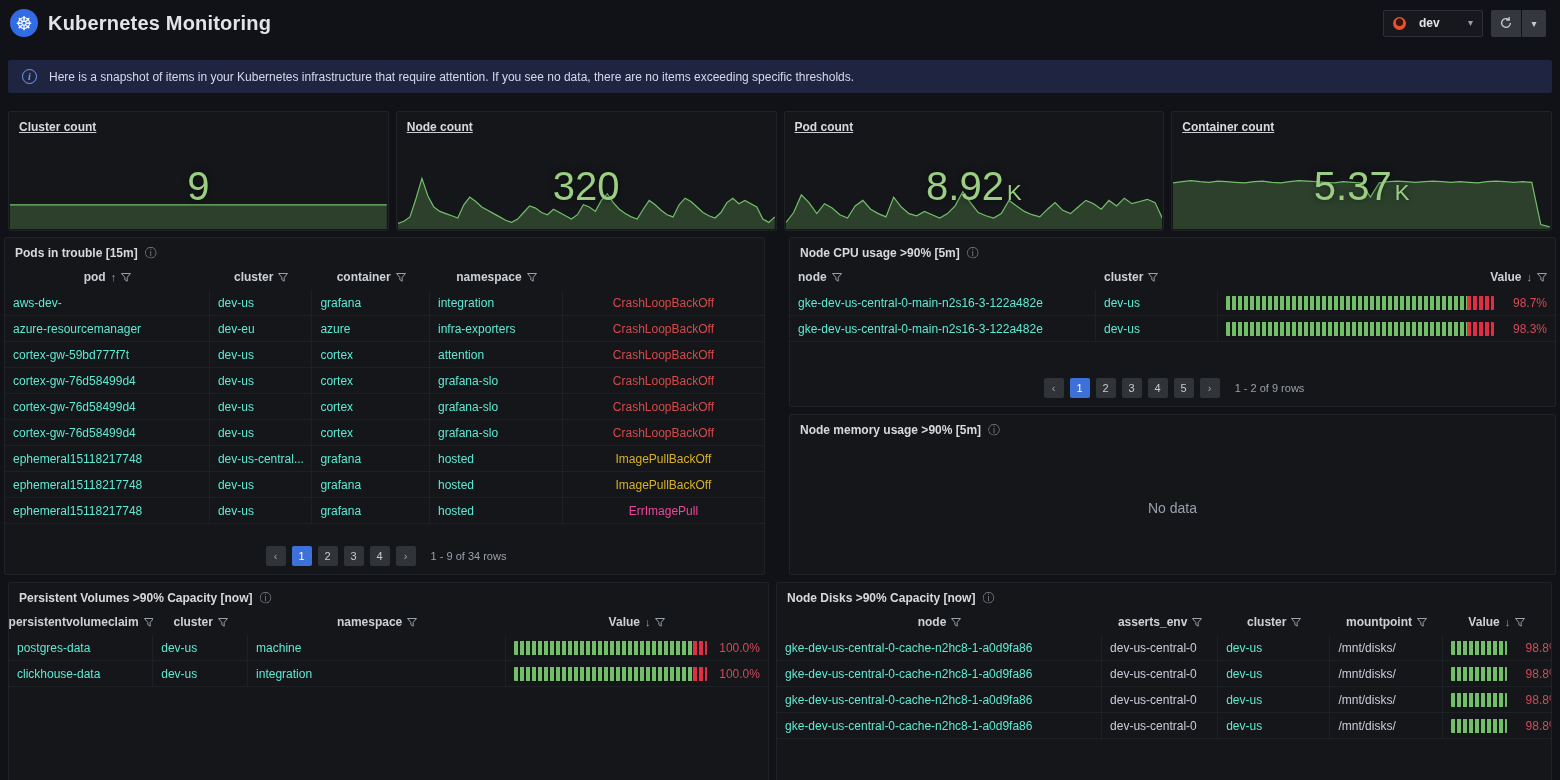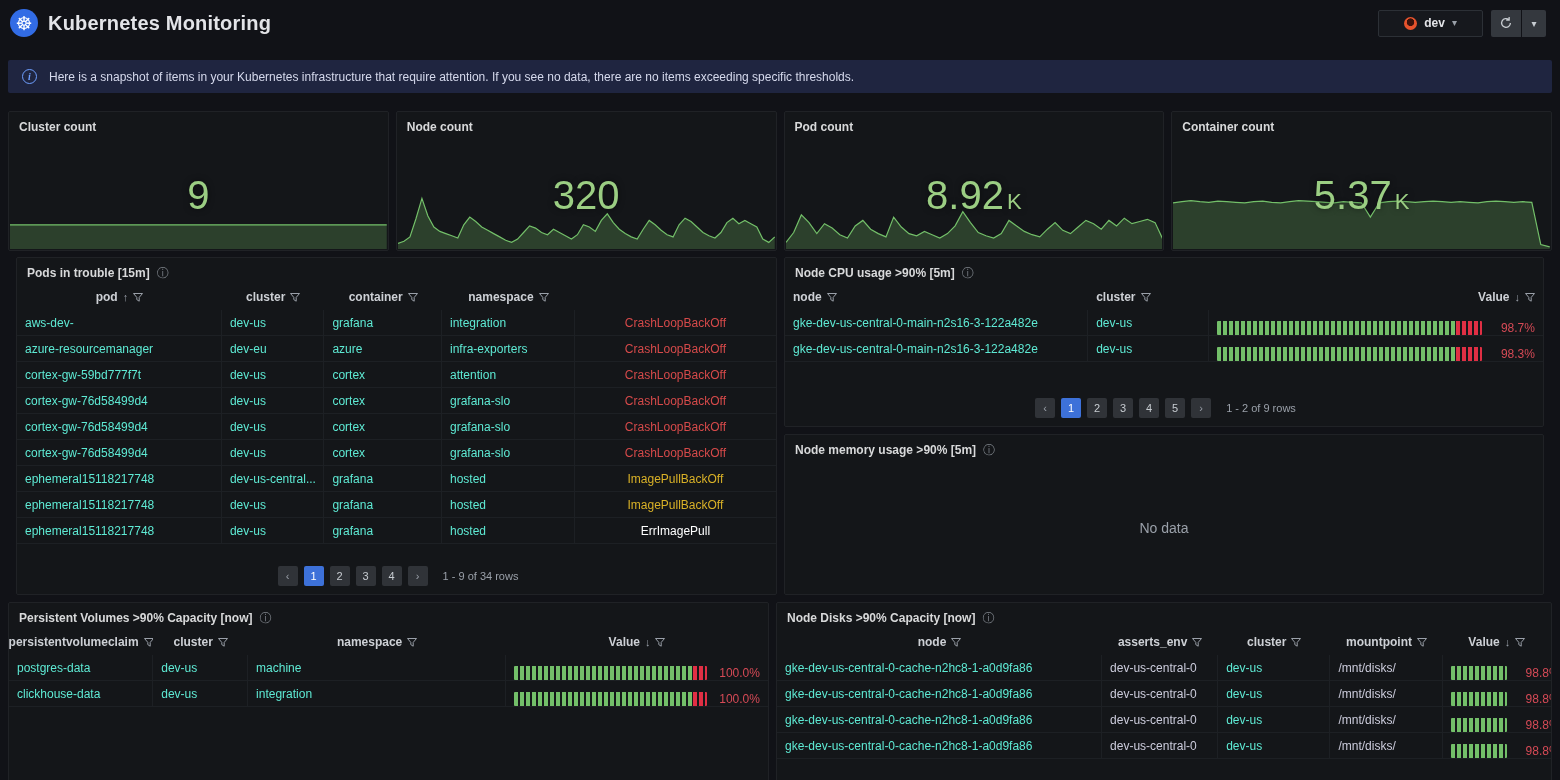--- a/index.html
+++ b/index.html
@@ -6,21 +6,21 @@
   html,body { width:1560px; height:780px; }
   body { font-family:"Liberation Sans", sans-serif; background:#111217; color:#ccccdc; overflow:hidden; }
   .page { width:1560px; height:780px; overflow:hidden; position:relative; background:#111217; }
 
   
   header { height:46px; display:flex; align-items:center; justify-content:space-between; padding:0 14px 0 10px; }
   .h-left { display:flex; align-items:center; gap:10px; }
   .k8s-logo { width:28px; height:28px; border-radius:50%; background:#326ce5; color:#fff; font-size:19px; display:flex; align-items:center; justify-content:center; }
   h1.title { font-size:20px; font-weight:700; color:#e3e4e8; letter-spacing:.2px; }
   .h-right { display:flex; align-items:center; gap:8px; }
-  .env-picker { display:flex; align-items:center; gap:7px; background:#16181d; border:1px solid #2c3036; border-radius:2px; height:27px; padding:0 25px; min-width:100px; cursor:pointer; }
+  .env-picker { display:flex; align-items:center; gap:13px; background:#16181d; border:1px solid #2c3036; border-radius:2px; height:27px; padding:0 9px; min-width:100px; cursor:pointer; }
   .env-icon { width:13px; height:13px; border-radius:50%; background:radial-gradient(circle at 50% 40%, #3a120c 0 35%, #e6522c 40% 100%); }
   .env-label { font-size:12px; font-weight:700; color:#e3e4e8; flex:1; }
   .chev { color:#9aa0a9; font-size:10px; line-height:1; }
   .refresh-group { display:flex; }
   .refresh-btn, .refresh-dd { height:27px; background:#34383e; border:none; color:#c7ccd1; display:flex; align-items:center; justify-content:center; cursor:pointer; }
   .refresh-btn { width:30px; border-radius:2px 0 0 2px; margin-right:1px; }
   .refresh-dd { width:24px; border-radius:0 2px 2px 0; font-size:10px; }
 
   
   .banner { margin:14px 8px 0 8px; height:33px; background:#1f2540; border-radius:2px; display:flex; align-items:center; gap:12px; padding:0 14px; }
@@ -28,27 +28,27 @@
   .banner-text { font-size:12px; color:#d5d9ec; }
 
   
   .panel { background:#141619; border:1px solid #202226; border-radius:2px; display:flex; flex-direction:column; position:relative; }
   .panel-header { display:flex; align-items:center; gap:7px; padding:8px 10px 4px 10px; flex:none; }
   .p-title { font-size:12px; font-weight:700; color:#d8d9da; cursor:pointer; }
   .p-info { color:#7b8087; font-size:12px; line-height:1; cursor:pointer; }
 
   
   .stats-row { display:grid; grid-template-columns:repeat(4,1fr); gap:7px; margin:18px 8px 6px 8px; }
-  .stat-panel { height:140px; overflow:hidden; }
+  .stat-panel { height:120px; overflow:hidden;text-decoration:underline; }
   .stat-value { position:absolute; left:0; right:0; top:44%; text-align:center; color:#9bce83; font-size:40px; z-index:2; text-shadow:0 0 6px rgba(0,0,0,.5); }
   .stat-value .sfx { font-size:22px; margin-left:3px; }
   .spark { position:absolute; left:1px; right:1px; bottom:1px; width:calc(100% - 2px); height:55px; z-index:1; }
 
   
-  .main-grid { display:grid; grid-template-columns:761px 1fr; gap:7px; margin:0 16px; }
+  .main-grid { display:grid; grid-template-columns:761px 1fr; gap:24px; margin:0 4px; }
   .pods-panel { height:338px; }
   .right-col { display:grid; grid-template-rows:170px 161px; gap:7px; }
   .bottom-grid { display:grid; grid-template-columns:761px 1fr; gap:7px; margin:7px 8px 0 8px; }
   .bottom-grid .panel { height:228px; }
 
   
   .tbl { flex:none; }
   .t-row { display:grid; grid-template-columns:var(--cols); height:26px; align-items:stretch; border-bottom:1px solid #1d2024; }
   .t-row.t-head { border-bottom:none; }
   .t-cell { font-size:12px; padding:0 8px; display:flex; align-items:center; overflow:hidden; white-space:nowrap; border-right:1px solid #1d2024; }
@@ -56,24 +56,24 @@
   .t-head .t-cell { border-right:none; color:#cdd0d5; font-weight:700; gap:5px; cursor:pointer; }
   .t-head .al-c { justify-content:center; }
   .t-head .al-l { justify-content:flex-start; }
   .t-head .al-r { justify-content:flex-end; }
   .sort { color:#9aa0a9; font-weight:400; font-size:11px; }
   .funnel { color:#9aa0a9; flex:none; }
   .link { color:#5eead4; cursor:pointer; }
   .center { justify-content:center; }
   .rs-red { color:#d64a4a; }
   .rs-yellow { color:#d9b127; }
-  .rs-white { color:#ffffff; }
-
-  
-  .gauge-cell { gap:9px;align-items:flex-end; }
+  .rs-white { color:#ec4899; }
+
+  
+  .gauge-cell { gap:9px; }
   .gauge { display:inline-flex; height:14px; overflow:hidden; border-radius:1px; flex:none; }
   .gauge.grow { flex:1; }
   .g-green { height:100%; background:repeating-linear-gradient(90deg,#73bf69 0 4px,rgba(0,0,0,0) 4px 6px); }
   .g-red { height:100%; background:repeating-linear-gradient(90deg,#e02f44 0 4px,rgba(0,0,0,0) 4px 6px); }
   .g-val { color:#d64a56; font-size:12px; min-width:44px; text-align:right; flex:none; }
 
   
   .pagination { display:flex; align-items:center; justify-content:center; margin-top:auto; padding:4px 0 8px 0; flex:none; }
   .pg-btn { min-width:20px; height:20px; padding:0 5px; border:none; border-radius:2px; background:#303338; color:#c7ccd1; font-size:11px; display:flex; align-items:center; justify-content:center; margin:0 3px; cursor:pointer; font-family:inherit; }
   .pg-btn.active { background:#3d71d9; color:#fff; }

